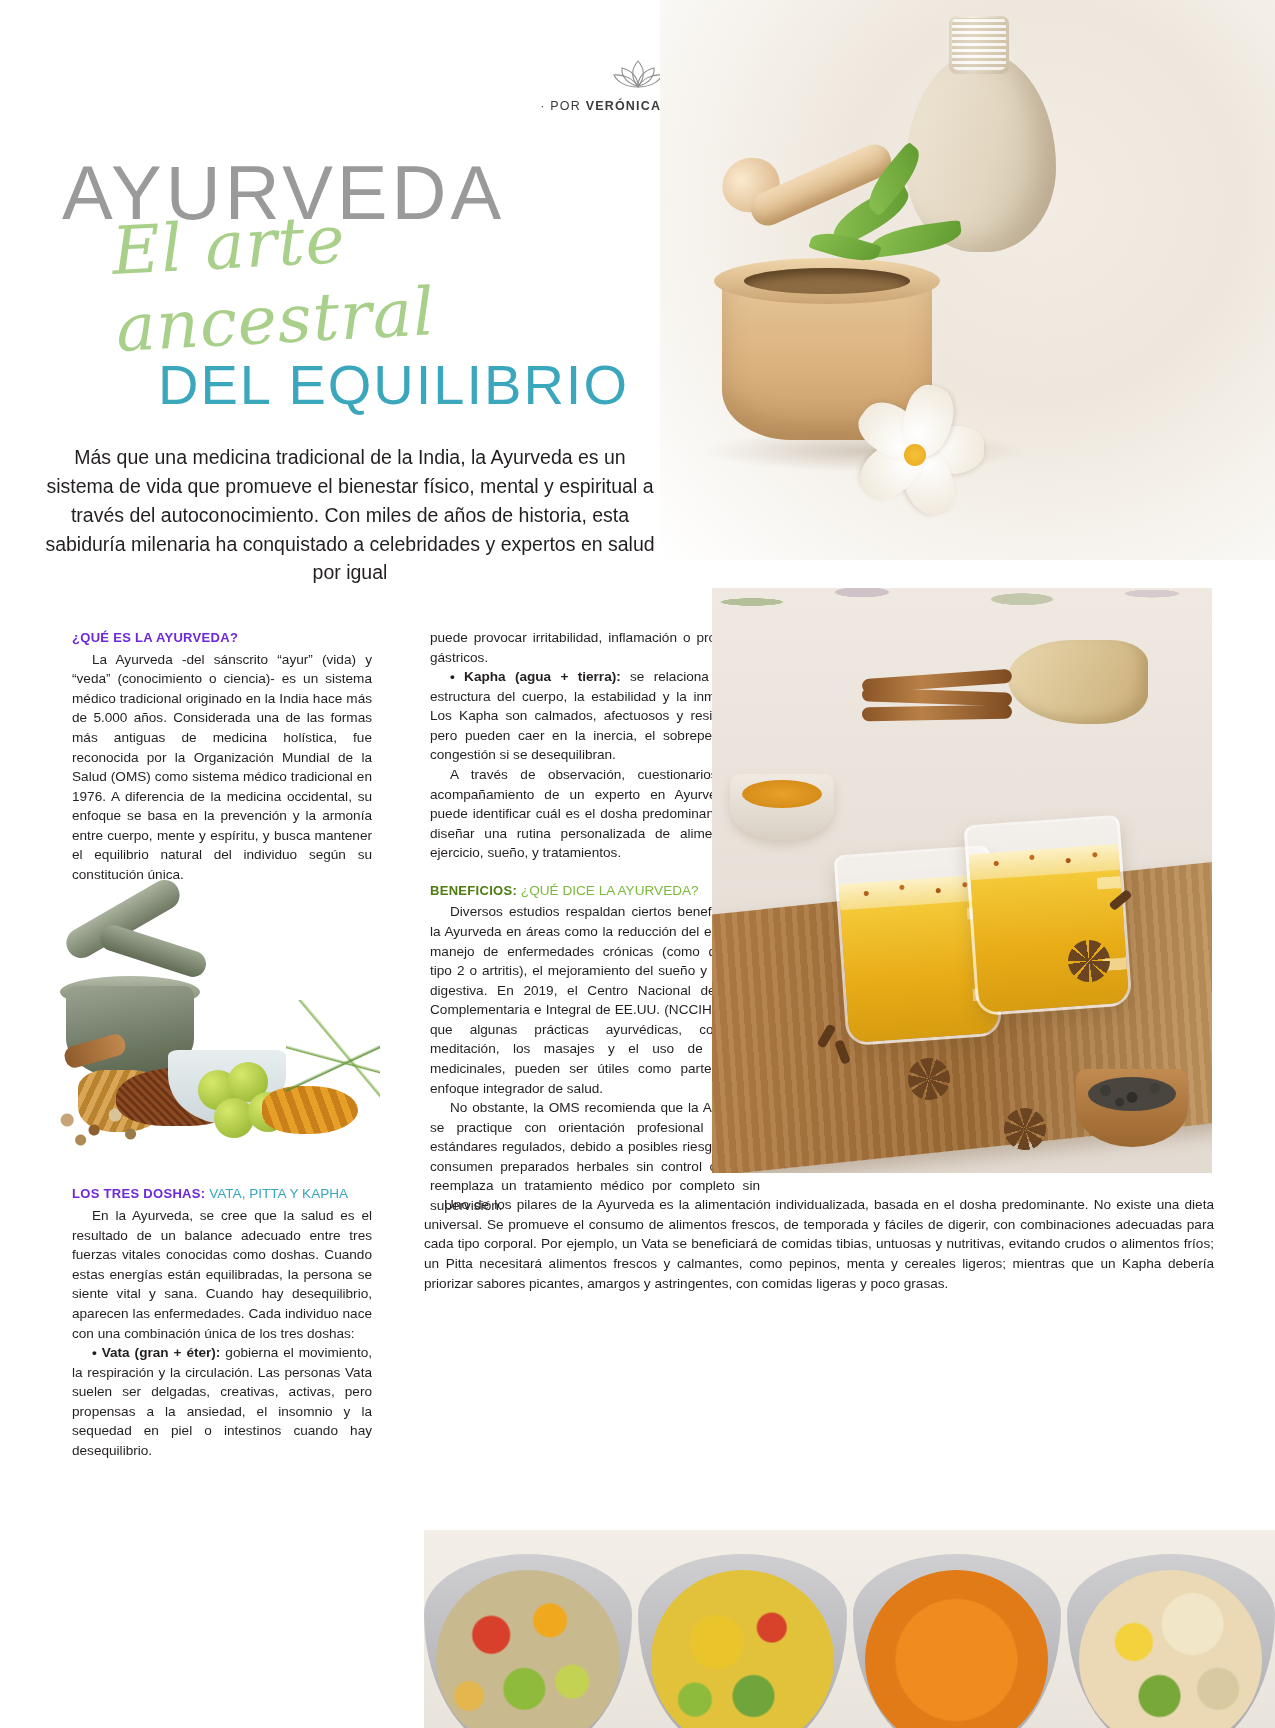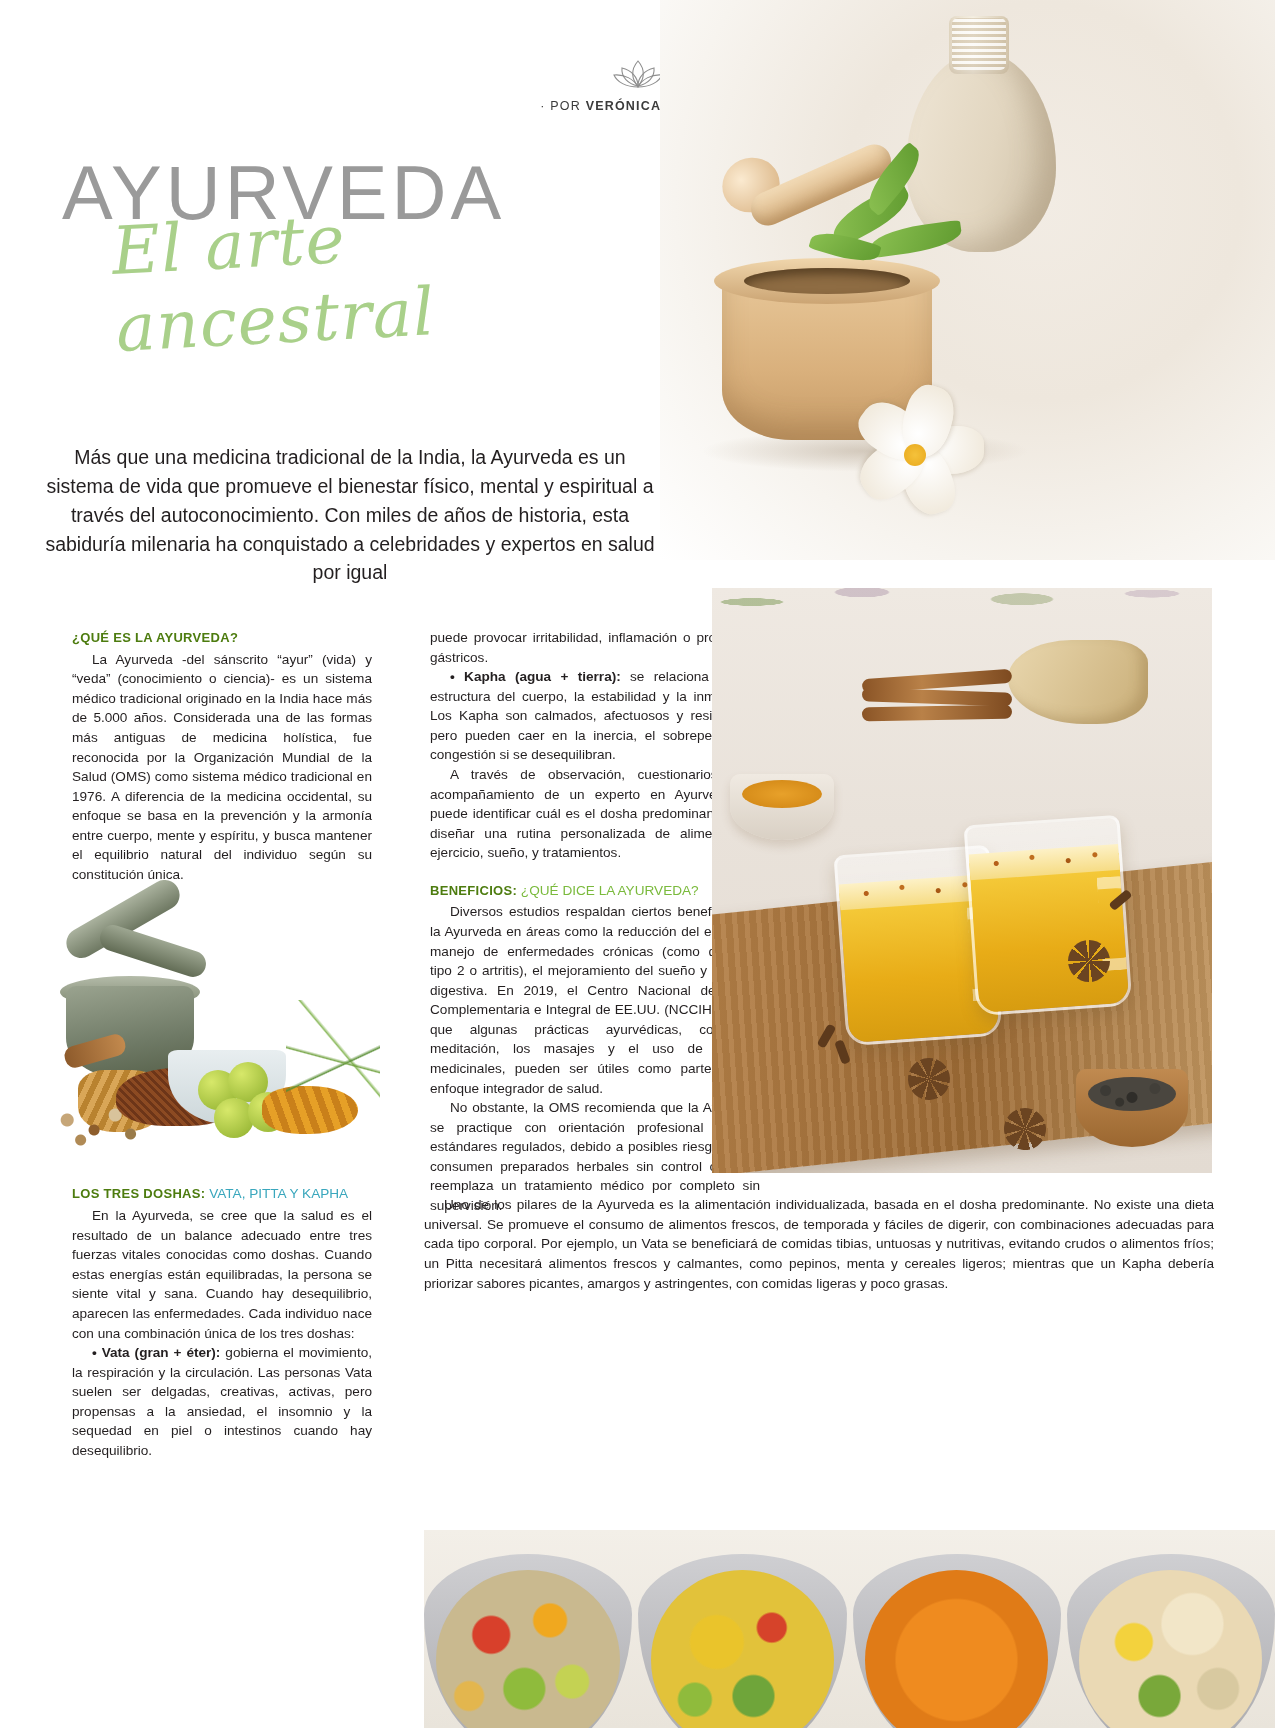--- a/index.html
+++ b/index.html
@@ -142,21 +142,21 @@
   .col {
     position:absolute;
     font-size:13.6px; line-height:1.44;
     text-align:justify;
     color:#231f20;
   }
   .col1 { top:628px; left:72px; width:300px; }
   .col2 { top:628px; left:430px; width:330px; }
 
   .kicker { font-weight:700; letter-spacing:.3px; font-size:13px; }
-  .kicker.green { color:#4d7c0f; }
+  .kicker.green { color:#6d28d9; }
   .kicker.teal  { color:#4d7c0f; }
   .kicker-2nd { color:#3aa7bd; font-weight:400; }
   .kicker-2nd.green { color:#7aba3c; font-weight:400; }
   .kicker-wrap { text-align:left; margin-bottom:2px; }
   p { margin:0; text-indent:20px; }
   p.no-ind { text-indent:0; }
   .bull { text-indent:20px; }
   b.dosha { font-weight:700; }
 
   
@@ -458,20 +458,21 @@
       <span></span>
       <span></span>
       <span></span>
       <b></b>
   </div>
 </div>
 
 <div class="masthead">
   <div class="title-main">AYURVEDA</div>
   <div class="title-script">El arte ancestral</div>
+  <div class="title-sub">DEL EQUILIBRIO</div>
 </div>
 <div class="deck">Más que una medicina tradicional de la India, la Ayurveda es un sistema de vida que promueve el bienestar físico, mental y espiritual a través del autoconocimiento. Con miles de años de historia, esta sabiduría milenaria ha conquistado a celebridades y expertos en salud por igual</div>
 
 <div class="col col1">
   <div class="kicker-wrap">
     <span class="kicker green">¿QUÉ ES LA AYURVEDA?</span>
   </div>
   <p>La Ayurveda -del sánscrito “ayur” (vida) y “veda” (conocimiento o ciencia)- es un sistema médico tradicional originado en la India hace más de 5.000 años. Considerada una de las formas más antiguas de medicina holística, fue reconocida por la Organización Mundial de la Salud (OMS) como sistema médico tradicional en 1976. A diferencia de la medicina occidental, su enfoque se basa en la prevención y la armonía entre cuerpo, mente y espíritu, y busca mantener el equilibrio natural del individuo según su constitución única.</p>
 
   <div style="height:300px"></div>

